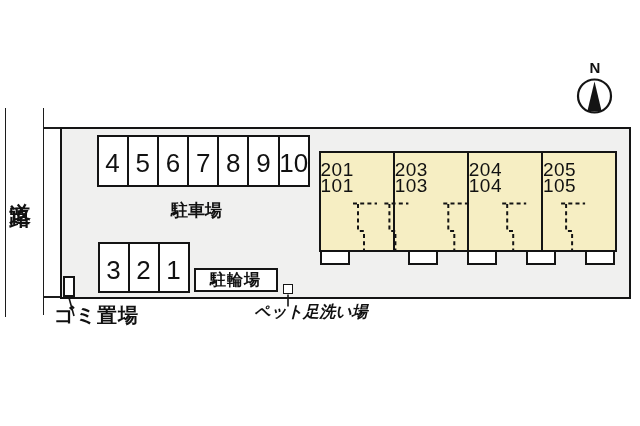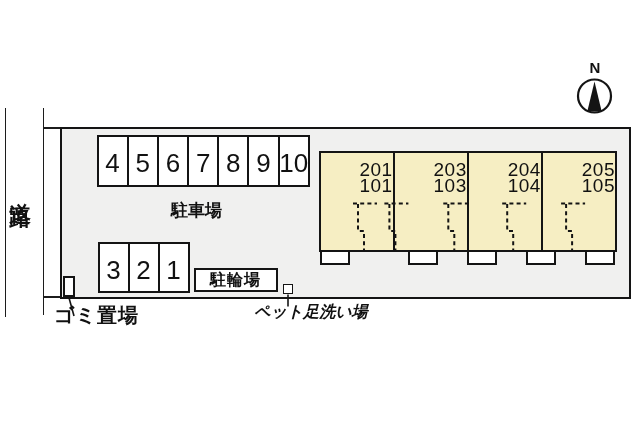--- a/index.html
+++ b/index.html
@@ -43,21 +43,21 @@
     font-size:16px;font-weight:600;letter-spacing:1px;
   }
   
   #garbage-box{position:absolute;left:62.5px;top:275.5px;width:12px;height:21px;box-sizing:border-box;background:#fff;border:2px solid #141414;}
   #pet-box{position:absolute;left:283px;top:284px;width:10px;height:10px;box-sizing:border-box;background:#fff;border:1.5px solid #141414;}
   
   #building{
     position:absolute;left:318.5px;top:151px;width:298.5px;height:101px;box-sizing:border-box;
     border:2px solid #141414;background:var(--unit-fill,#f6eec3);display:flex;
   }
-  #building .unit{flex:1 1 0;box-sizing:border-box;border-right:2px solid #141414;text-align:right;}
+  #building .unit{flex:1 1 0;box-sizing:border-box;border-right:2px solid #141414;text-align:left;}
   #building .unit:last-child{border-right:none;}
   #building .unit .nums{margin-top:9px;font-size:19px;line-height:15.5px;letter-spacing:0.5px;font-weight:500;}
   .porch{position:absolute;width:30px;height:15px;box-sizing:border-box;background:#fff;border:2px solid #141414;top:250px;}
   
   #garbage-label{position:absolute;left:54px;top:302px;font-size:20px;font-weight:600;letter-spacing:1px;}
   #pet-label{position:absolute;left:254px;top:302px;font-size:16px;font-weight:600;font-style:italic;}
   #overlay{position:absolute;left:0;top:0;pointer-events:none;}
 </style>
 </head>
 <body>

